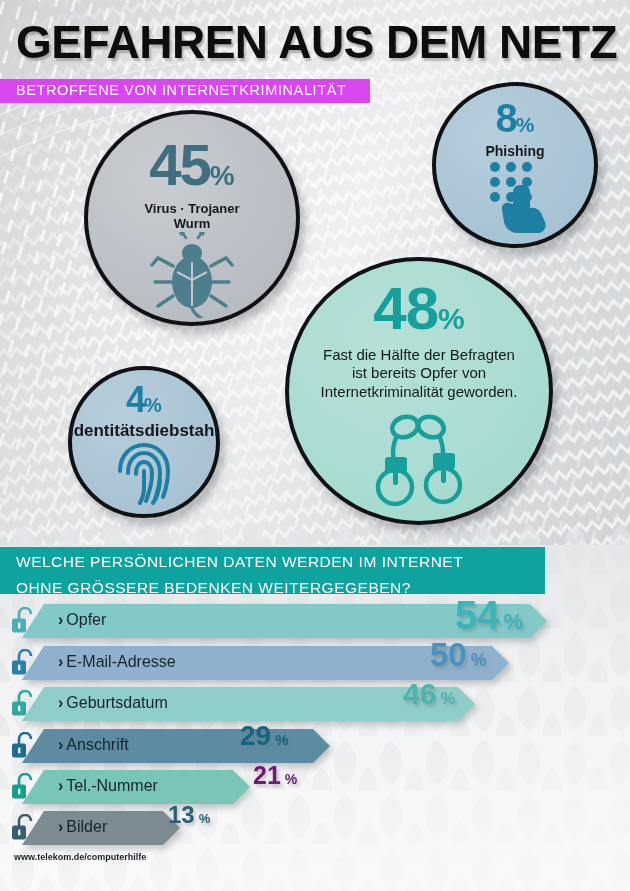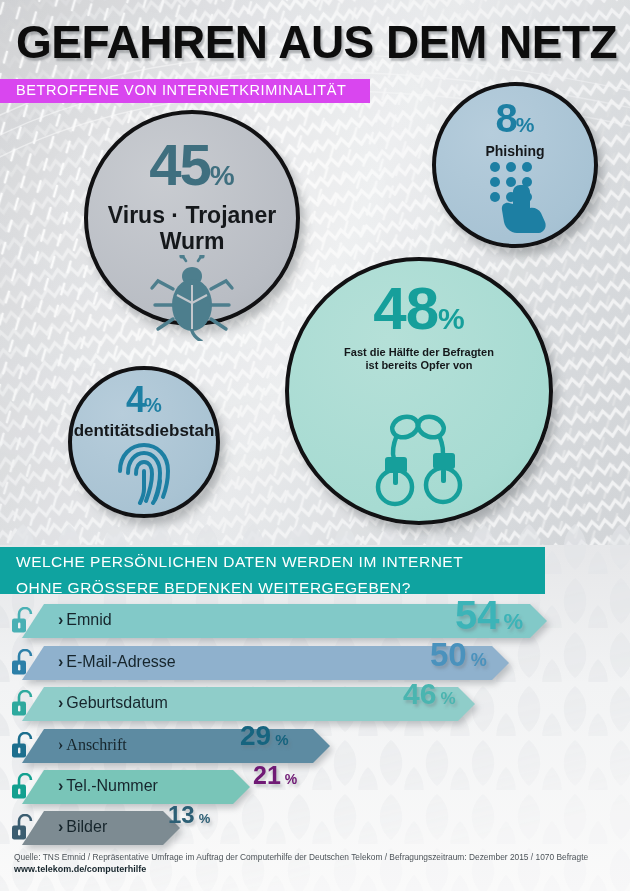--- a/index.html
+++ b/index.html
@@ -53,39 +53,39 @@
           box-shadow:5px 7px 8px rgba(80,85,90,.35);
           display:flex;flex-direction:column;align-items:center;}
   .b-pct{font-weight:bold;line-height:1;letter-spacing:-2px;}
   .b-pct .sym{font-weight:bold;letter-spacing:0;}
   .b-label{color:#15181b;text-align:center;line-height:1.15;}
 
   #bubble-virus{left:84px;top:110px;width:216px;height:216px;
     background:radial-gradient(circle at 35% 30%, #c9ccd1, #b9bdc4 70%, #aeb3ba 100%);}
   #bubble-virus .b-pct{color:#3f6f7f;font-size:58px;margin-top:22px;}
   #bubble-virus .b-pct .sym{font-size:28px;}
-  #bubble-virus .b-label{font-size:23px;font-weight:bold;margin-top:8px;}
+  #bubble-virus .b-label{font-size:13px;font-weight:bold;margin-top:8px;}
 
   #bubble-phish{left:432px;top:82px;width:166px;height:166px;
     background:radial-gradient(circle at 35% 30%, #b6cddc, #a8c3d4 70%, #9fbccf 100%);}
   #bubble-phish .b-pct{color:#1d7fa3;font-size:40px;margin-top:12px;}
   #bubble-phish .b-pct .sym{font-size:21px;}
   #bubble-phish .b-label{font-size:14px;font-weight:bold;margin-top:5px;}
 
   #bubble-ident{left:68px;top:366px;width:152px;height:152px;
     background:radial-gradient(circle at 35% 30%, #b7cddb, #a9c3d3 70%, #a0bccd 100%);}
   #bubble-ident .b-pct{color:#1d7fa3;font-size:36px;margin-top:12px;}
   #bubble-ident .b-pct .sym{font-size:20px;}
   #bubble-ident .b-label{font-size:17px;font-weight:bold;margin-top:3px;}
 
   #bubble-half{left:285px;top:257px;width:268px;height:268px;
     background:radial-gradient(circle at 38% 30%, #b5e0d8, #a7dbd2 70%, #9dd4cb 100%);}
   #bubble-half .b-pct{color:#169f9b;font-size:60px;margin-top:18px;letter-spacing:-1px;}
   #bubble-half .b-pct .sym{font-size:30px;}
-  #bubble-half .b-label{font-size:11px;font-weight:bold;margin-top:7px;line-height:1.22;}
+  #bubble-half .b-label{font-size:15px;font-weight:normal;margin-top:7px;line-height:1.22;}
 
   .icon-wrap{margin-top:auto;}
 
   
   .qband{
     position:absolute;left:0;top:547px;width:545px;height:47px;background:#0fa3a0;
   }
   .qband div{color:#fff;font-size:15.5px;letter-spacing:.5px;line-height:22px;
              padding-left:16px;padding-top:4px;white-space:nowrap;}
 
@@ -236,20 +236,21 @@
     </div>
   </div>
 
   <div class="bubble" id="bubble-half">
     <div class="b-pct">
       <span>48</span><span class="sym">%</span>
     </div>
     <div class="b-label">
       <span>Fast die Hälfte der Befragten</span><br>
       <span>ist bereits Opfer von</span><br>
+      <span>Internetkriminalität geworden.</span>
     </div>
     <div class="icon-wrap" style="margin-bottom:8px;">
       <svg width="120" height="96" viewBox="0 0 120 96">
         <g fill="none" stroke="#169f9b" stroke-width="4.5">
           <ellipse cx="46" cy="14" rx="13" ry="10" transform="rotate(-18 46 14)"></ellipse>
           <ellipse cx="72" cy="14" rx="13" ry="10" transform="rotate(18 72 14)"></ellipse>
           <path d="M38 22 C 33 34, 33 40, 35 46"></path>
           <path d="M80 22 C 85 34, 85 40, 83 46"></path>
           <circle cx="36" cy="74" r="17"></circle>
           <circle cx="84" cy="72" r="17"></circle>
@@ -272,21 +273,21 @@
   <div id="rows">
       <div class="row" style="top: 604px; width: 630px;">
         <svg class="lockbox" viewBox="0 0 28 28">
           <path d="M9 12 L9 7 C9 3.4 11.8 1 15 1 C18.2 1 21 3.4 21 7" fill="none" stroke="#49b0b4" stroke-width="2.6"></path>
           <rect x="2" y="11.5" width="14" height="14" rx="2.2" fill="#49b0b4"></rect>
           <rect x="8" y="15.5" width="2.4" height="6" rx="1.2" fill="#eef1f2"></rect>
         </svg>
         <svg class="bar" width="525" height="34" viewBox="0 0 525 34">
           <path d="M22 0 L508 0 L525 17 L508 34 L0 34 Z" fill="#82c9c8"></path>
         </svg>
-        <div class="barlabel" style="left: 58px;"><span class="chev">›</span><span>Emnid</span></div>
+        <div class="barlabel" style="left: 58px;"><span class="chev">›</span><span>Opfer</span></div>
       </div>
       <div class="row" style="top: 646px; width: 630px;">
         <svg class="lockbox" viewBox="0 0 28 28">
           <path d="M9 12 L9 7 C9 3.4 11.8 1 15 1 C18.2 1 21 3.4 21 7" fill="none" stroke="#2c7fa8" stroke-width="2.6"></path>
           <rect x="2" y="11.5" width="14" height="14" rx="2.2" fill="#2c7fa8"></rect>
           <rect x="8" y="15.5" width="2.4" height="6" rx="1.2" fill="#eef1f2"></rect>
         </svg>
         <svg class="bar" width="487" height="34" viewBox="0 0 487 34">
           <path d="M22 0 L470 0 L487 17 L470 34 L0 34 Z" fill="#8fb1cd"></path>
         </svg>
@@ -296,21 +297,21 @@
         <svg class="lockbox" viewBox="0 0 28 28">
           <path d="M9 12 L9 7 C9 3.4 11.8 1 15 1 C18.2 1 21 3.4 21 7" fill="none" stroke="#2ea99e" stroke-width="2.6"></path>
           <rect x="2" y="11.5" width="14" height="14" rx="2.2" fill="#2ea99e"></rect>
           <rect x="8" y="15.5" width="2.4" height="6" rx="1.2" fill="#eef1f2"></rect>
         </svg>
         <svg class="bar" width="453" height="34" viewBox="0 0 453 34">
           <path d="M22 0 L436 0 L453 17 L436 34 L0 34 Z" fill="#8fcdc9"></path>
         </svg>
         <div class="barlabel" style="left: 58px;"><span class="chev">›</span><span>Geburtsdatum</span></div>
       </div>
-      <div class="row" style="top: 729px; width: 630px; font-family: Liberation Serif, serif;">
+      <div class="row" style="top: 729px; width: 630px;">
         <svg class="lockbox" viewBox="0 0 28 28">
           <path d="M9 12 L9 7 C9 3.4 11.8 1 15 1 C18.2 1 21 3.4 21 7" fill="none" stroke="#1d6f8e" stroke-width="2.6"></path>
           <rect x="2" y="11.5" width="14" height="14" rx="2.2" fill="#1d6f8e"></rect>
           <rect x="8" y="15.5" width="2.4" height="6" rx="1.2" fill="#eef1f2"></rect>
         </svg>
         <svg class="bar" width="308" height="34" viewBox="0 0 308 34">
           <path d="M22 0 L291 0 L308 17 L291 34 L0 34 Z" fill="#5d8ba2"></path>
         </svg>
         <div class="barlabel" style="left: 58px;"><span class="chev">›</span><span>Anschrift</span></div>
       </div>
@@ -332,21 +333,20 @@
           <rect x="8" y="15.5" width="2.4" height="6" rx="1.2" fill="#eef1f2"></rect>
         </svg>
         <svg class="bar" width="158" height="34" viewBox="0 0 158 34">
           <path d="M22 0 L141 0 L158 17 L141 34 L0 34 Z" fill="#7d8b92"></path>
         </svg>
         <div class="barlabel" style="left: 58px;"><span class="chev">›</span><span>Bilder</span></div>
       </div>
     </div>
 
   <div class="footer">
-    <div class="src">Quelle: TNS Emnid / Repräsentative Umfrage im Auftrag der Computerhilfe der Deutschen Telekom / Befragungszeitraum: Dezember 2015 / 1070 Befragte</div>
     <div class="url">www.telekom.de/computerhilfe</div>
   </div>
 
 <div class="pctlabel" style="left: 455px; top: 595px; font-size: 40px; color: rgb(60, 180, 184); text-shadow: rgba(110, 115, 120, 0.35) 2px 3px 3px;"><span>54</span><span class="sym" style="font-size: 22px; margin-left: 4px;">%</span></div>
     <div class="pctlabel" style="left: 430px; top: 638px; font-size: 33px; color: rgb(74, 146, 189); text-shadow: rgba(110, 115, 120, 0.35) 2px 3px 3px;"><span>50</span><span class="sym" style="font-size: 18px; margin-left: 4px;">%</span></div>
     <div class="pctlabel" style="left: 403px; top: 679px; font-size: 30px; color: rgb(74, 181, 176); text-shadow: rgba(110, 115, 120, 0.35) 2px 3px 3px;"><span>46</span><span class="sym" style="font-size: 17px; margin-left: 4px;">%</span></div>
     <div class="pctlabel" style="left: 240px; top: 722px; font-size: 28px; color: rgb(22, 100, 127); text-shadow: rgba(110, 115, 120, 0.35) 2px 3px 3px;"><span>29</span><span class="sym" style="font-size: 15px; margin-left: 4px;">%</span></div>
     <div class="pctlabel" style="left: 253px; top: 763px; font-size: 25px; color: #701a75; text-shadow: rgba(110, 115, 120, 0.35) 2px 3px 3px;"><span>21</span><span class="sym" style="font-size: 14px; margin-left: 4px;">%</span></div>
     <div class="pctlabel" style="left: 168px; top: 803px; font-size: 24px; color: rgb(44, 95, 117); text-shadow: rgba(110, 115, 120, 0.35) 2px 3px 3px;"><span>13</span><span class="sym" style="font-size: 13px; margin-left: 4px;">%</span></div>
   </div>

